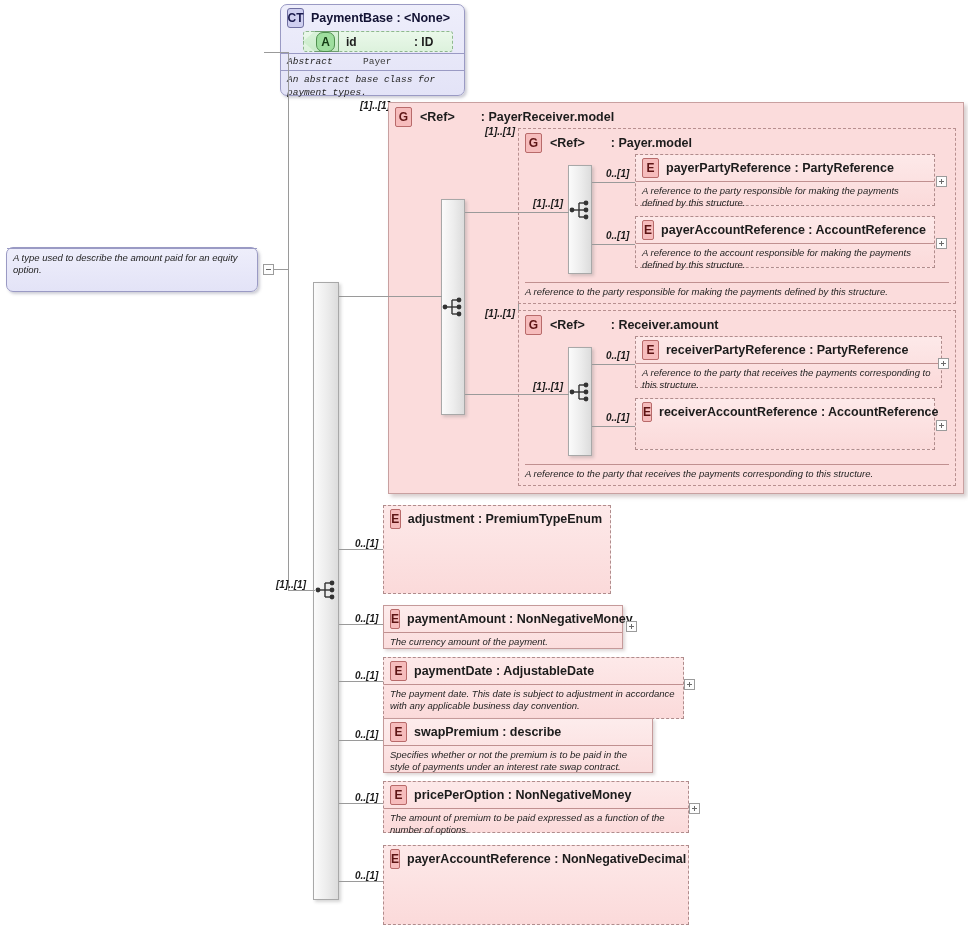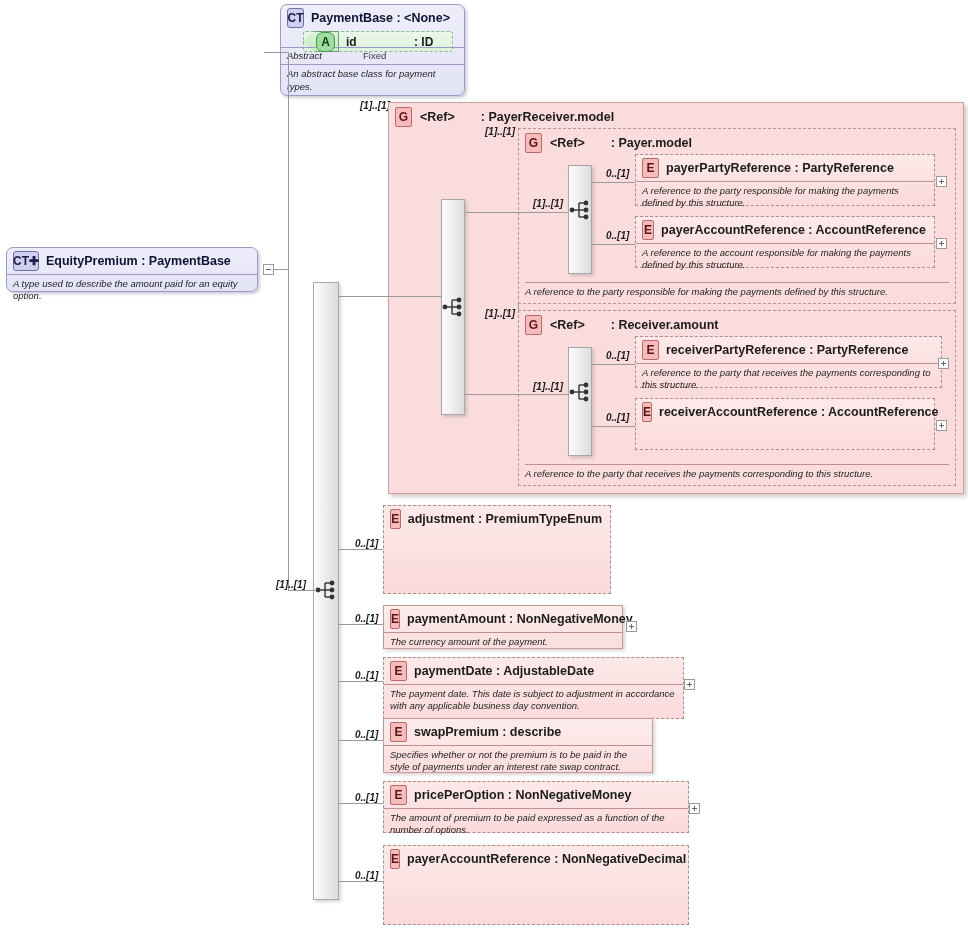--- a/index.html
+++ b/index.html
@@ -142,34 +142,30 @@
     <div class="hdr">
       <span class="badge ct">CT</span>
       <span>PaymentBase : &lt;None&gt;</span>
     </div>
     <div class="attrow" style="left:22px;top:26px;width:150px;height:21px;border-radius:3px;">
       <span class="atag"></span>
       <span class="badge a abadge">A</span>
       <span class="aname">id</span>
       <span class="atype">: ID</span>
     </div>
-    <div class="body" style="position:absolute;left:0;right:0;top:42px;">
+    <div class="body" style="position:absolute;left:0;right:0;top:48px;font-family:Liberation Mono, monospace;">
       <div class="proprow">
         <span class="pk">Abstract</span>
-        <span class="pv">Fixed</span>
+        <span class="pv">Payer</span>
       </div>
       <div class="desc" style="border-top:1px solid #9a9ac4;">An abstract base class for payment types.</div>
     </div>
   </div>
 
   <div class="node purple" style="left:6px;top:247px;width:252px;height:45px;">
-    <div class="hdr">
-      <span class="badge ct" style="width:26px;">CT✚</span>
-      <span>EquityPremium : PaymentBase</span>
-    </div>
     <div class="body">
       <div class="desc">A type used to describe the amount paid for an equity option.</div>
     </div>
   </div>
 
   <div class="exp" style="left:263px;top:264px;"></div>
   <div class="ln lnh" style="left:274px;top:269px;width:14px;"></div>
 
   <div class="ln lnv" style="left:288px;top:52px;height:538px;"></div>
   <div class="ln lnh" style="left:264px;top:52px;width:24px;"></div>

